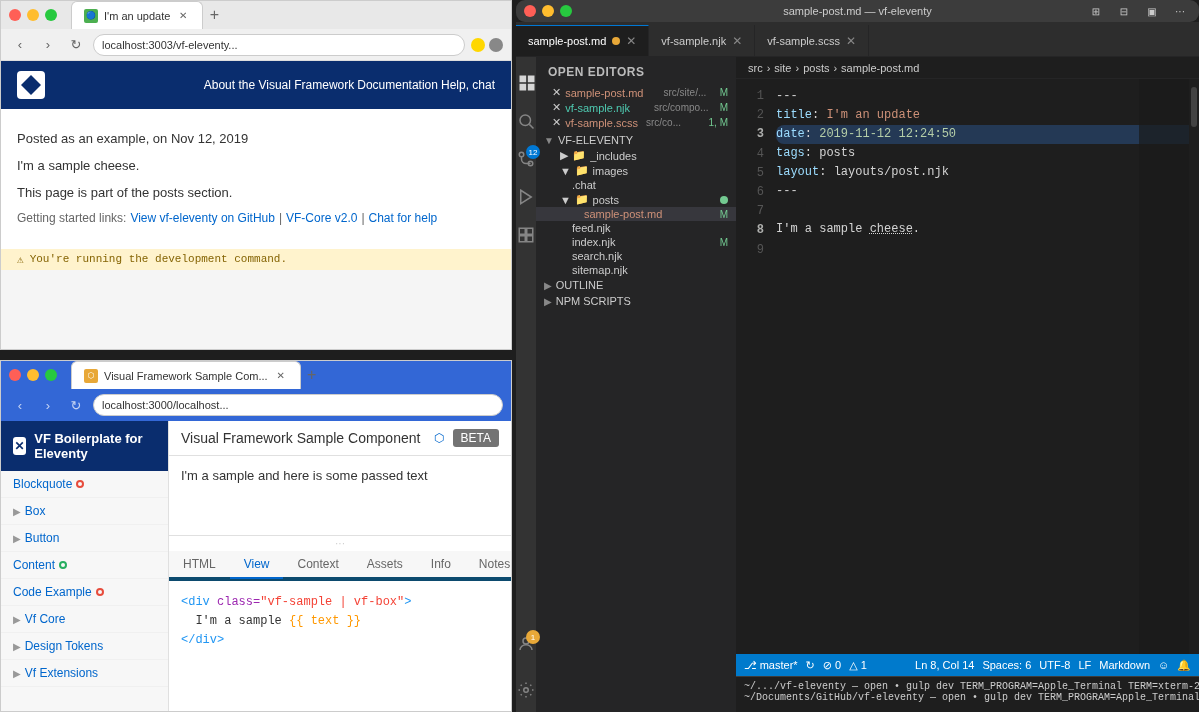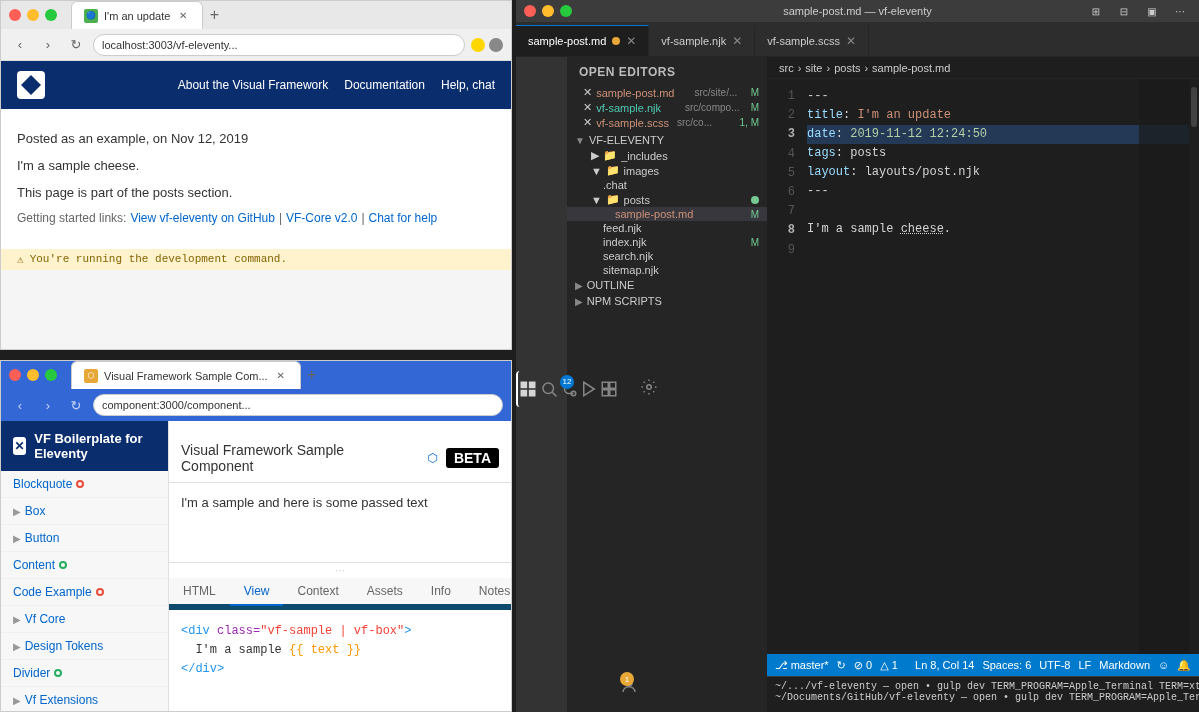--- a/index.html
+++ b/index.html
@@ -146,21 +146,21 @@
       border-radius: 4px;
       display: flex; align-items: center; justify-content: center;
     }
     .site-logo-inner {
       width: 20px; height: 20px;
       background: #0a2d6e;
       clip-path: polygon(50% 0%, 100% 50%, 50% 100%, 0% 50%);
     }
     .site-nav {
       display: flex;
-      gap: 16px;
+      gap: 3px;
       font-size: 12px;
     }
     .site-nav a { color: white; text-decoration: none; }
     .site-content {
       padding: 20px 16px;
       font-size: 13px;
       line-height: 1.6;
       color: #333;
     }
     .site-content p { margin-bottom: 6px; }
@@ -181,20 +181,21 @@
     
     .vscode-title {
       height: 22px;
       background: #3c3c3c;
       display: flex;
       align-items: center;
       justify-content: center;
       font-size: 11px;
       color: #ccc;
       position: relative;
+      border-radius: 9px;
     }
     .vscode-traffic {
       position: absolute;
       left: 8px;
       display: flex;
       gap: 6px;
     }
     .vscode-win-btns {
       position: absolute;
       right: 8px;
@@ -239,24 +240,24 @@
       width: 8px; height: 8px;
       border-radius: 50%;
       background: #e8a838;
     }
     .vscode-tab-close {
       font-size: 12px;
       color: #888;
       cursor: pointer;
     }
     .vscode-sidebar {
-      width: 51px;
+      width: 20px;
       background: #333333;
       display: flex;
-      flex-direction: row;
+      flex-direction: column;
       align-items: center;
       padding-top: 8px;
       gap: 2px;
     }
     .sidebar-icon {
       width: 36px; height: 36px;
       display: flex; align-items: center; justify-content: center;
       font-size: 18px;
       color: #858585;
       cursor: pointer;
@@ -367,21 +368,21 @@
       font-family: 'Courier New', monospace;
       font-size: 12px;
       line-height: 1.6;
       color: #d4d4d4;
       overflow: hidden;
     }
     .code-line { white-space: pre; height: 19px; }
     .code-key { color: #9cdcfe; }
     .code-string { color: #ce9178; }
     .code-punct { color: #d4d4d4; }
-    .code-active-line { background: #282828; }
+    .code-active-line { background: #282828; border-radius: 8px; }
 
     .editor-scrollbar {
       position: absolute;
       right: 0; top: 0; bottom: 0;
       width: 10px;
       background: #1e1e1e;
     }
     .editor-scrollbar-thumb {
       width: 6px;
       margin: 0 auto;
@@ -484,50 +485,49 @@
     .vf-main {
       flex: 1;
       overflow: hidden;
     }
     .vf-component-header {
       padding: 8px 12px;
       border-bottom: 1px solid #e0e0e0;
       display: flex;
       align-items: center;
       gap: 8px;
-      margin-top: 13px;
     }
     .vf-component-title {
       font-size: 14px;
       font-weight: 500;
       color: #333;
       flex: 1;
     }
     .vf-beta-badge {
-      background: #000000;
+      background: #737373;
       color: white;
       padding: 2px 8px;
       border-radius: 3px;
-      font-size: 14px;
-      font-weight: bold;
+      font-size: 12px;
+      font-weight: normal;
     }
     .vf-link-icon {
       color: #0066cc;
       font-size: 12px;
     }
     .vf-preview {
       padding: 12px;
       border-bottom: 1px solid #e0e0e0;
       min-height: 80px;
       font-size: 13px;
       color: #333;
     }
     .vf-tabs {
       display: flex;
-      border-bottom: 6px solid #0c4a6e;
+      border-bottom: 4px solid #0c4a6e;
       background: #f7f7f7;
     }
     .vf-tab {
       padding: 6px 14px;
       font-size: 12px;
       color: #666;
       cursor: pointer;
       border-bottom: 2px solid transparent;
       margin-bottom: -2px;
     }
@@ -643,21 +643,21 @@
         </div>
         <div class="tab-new">+</div>
       </div>
     </div>
 
     <div class="nav-bar" style="background:#3367d6; border-bottom:none;">
       <div class="nav-btn" style="color:rgba(255,255,255,0.7)">‹</div>
       <div class="nav-btn" style="color:rgba(255,255,255,0.7)">›</div>
       <div class="nav-btn" style="color:rgba(255,255,255,0.7)">↻</div>
       <div class="address-bar">
-        <span>component:3000/component...</span>
+        <span>localhost:3000/localhost...</span>
       </div>
     </div>
 
     <div class="bottom-layout">
 
       <div class="vf-boilerplate-sidebar">
         <div class="vf-sidebar-header">
           <div class="vf-close-btn">✕</div>
           <span>VF Boilerplate for Eleventy</span>
         </div>
@@ -681,24 +681,20 @@
           <span>Code Example</span>
           <span class="dot"></span>
         </div>
         <div class="vf-sidebar-item">
           <span class="arrow">▶</span>
           <span>Vf Core</span>
         </div>
         <div class="vf-sidebar-item">
           <span class="arrow">▶</span>
           <span>Design Tokens</span>
-        </div>
-        <div class="vf-sidebar-item">
-          <span>Divider</span>
-          <span class="dot dot-green"></span>
         </div>
         <div class="vf-sidebar-item">
           <span class="arrow">▶</span>
           <span>Vf Extensions</span>
         </div>
 
       </div>
 
       <div class="vf-main">
         <div class="vf-component-header">

